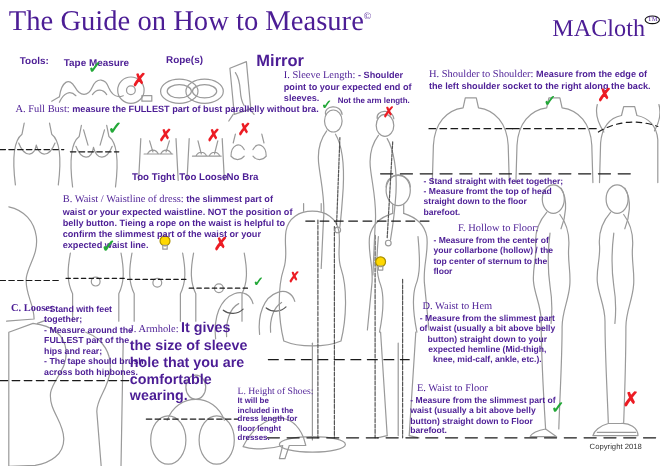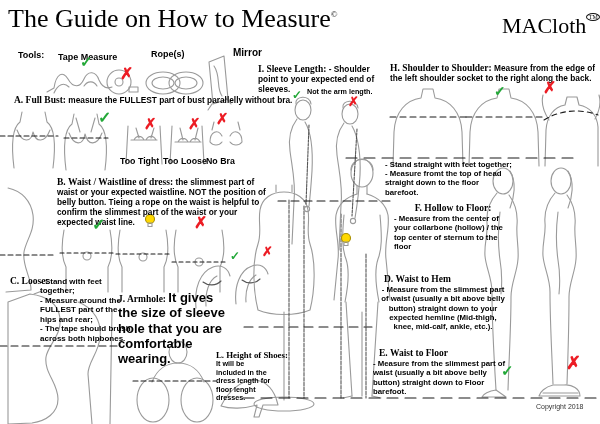--- a/index.html
+++ b/index.html
@@ -1,21 +1,21 @@
 <!DOCTYPE html>
 <html><head>
 <meta charset="utf-8">
 <style>
   html,body{margin:0;padding:0;background:#fff;}
   #page{position:relative;width:600px;height:424px;background:#fff;overflow:hidden;
         font-family:"Liberation Sans",sans-serif;color:#111;}
   .abs{position:absolute;}
   .ser{font-family:"Liberation Serif","DejaVu Serif",serif;}
-  .ttl{font-family:"Liberation Serif","DejaVu Serif",serif;font-weight:700;}
-  .t{position:absolute;line-height:1.18;font-size:8.3px;font-weight:700;color:#000000;}
+  .ttl{font-family:"Liberation Serif","DejaVu Serif",serif;font-weight:400;}
+  .t{position:absolute;line-height:1.18;font-size:8.3px;font-weight:700;color:#4c1d95;}
   .pre{white-space:pre-line;}
   .mk{position:absolute;font-weight:700;line-height:1;}
   .g{color:#23a838;}
   .r{color:#ec1c24;}
   svg.art *{fill:none;stroke:#9a9a9a;stroke-width:1.1;stroke-linecap:round;stroke-linejoin:round;}
   svg.art .d{stroke:#1a1a1a;}
   svg.art .tp{stroke:#555;}
   svg.art .bulbfill{fill:#ffd800;stroke:#a98f00;}
 </style>
 </head>
@@ -179,21 +179,21 @@
     </g>
   </svg>
 
   <div class="t ser" style="left:8px;top:4px;font-size:26px;font-weight:400;"><span>The Guide on How to Measure</span><sup style="font-size:9px;">©</sup></div>
 
   <div class="t ser" style="left:502px;top:13px;font-size:22px;font-weight:400;"><span>MACloth</span><sup style="font-size:6px;border:0.8px solid #111;border-radius:50%;padding:0 1.5px;vertical-align:14px;">TM</sup></div>
 
   <div class="t" style="left:18px;top:50px;font-size:9px;">Tools:</div>
   <div class="t" style="left:58px;top:52px;font-size:9px;">Tape Measure</div>
   <div class="t" style="left:151px;top:49px;font-size:9px;">Rope(s)</div>
-  <div class="t" style="left:233px;top:47px;font-size:10px;">Mirror</div>
+  <div class="t" style="left:233px;top:47px;font-size:15px;">Mirror</div>
 
   <div class="t" style="left:14px;top:95px;width:300px;">
     <span class="ttl" style="font-size:9.5px;">A. Full Bust:</span>
     <span>measure the FULLEST part of bust parallelly without bra.</span>
   </div>
   <div class="t" style="left:120px;top:156px;font-size:8.8px;">Too Tight</div>
   <div class="t" style="left:163px;top:156px;font-size:8.8px;">Too Loose</div>
   <div class="t" style="left:206px;top:156px;font-size:8.8px;">No Bra</div>
 
   <div class="t" style="left:57px;top:177px;width:214px;">

